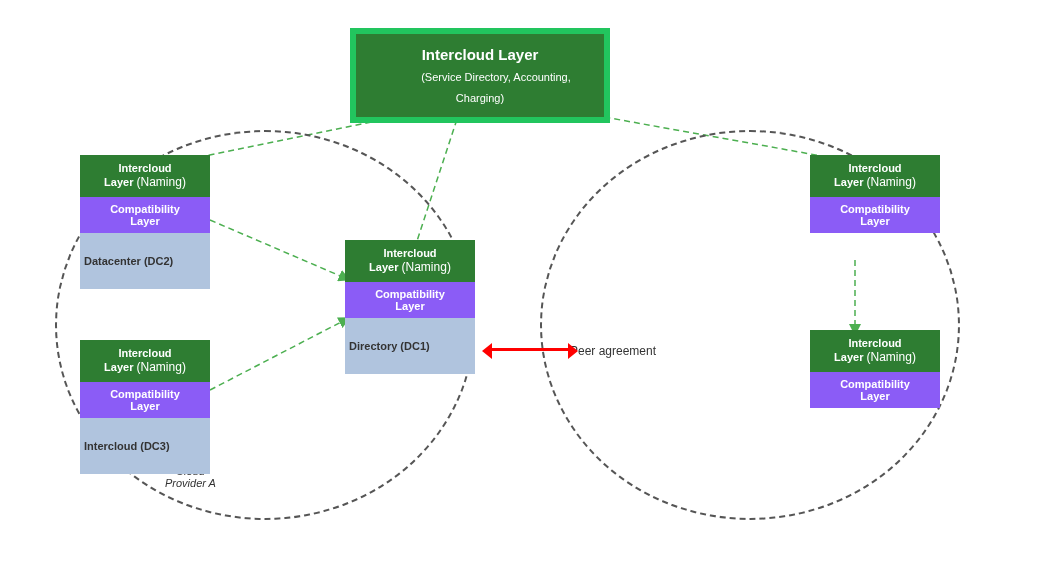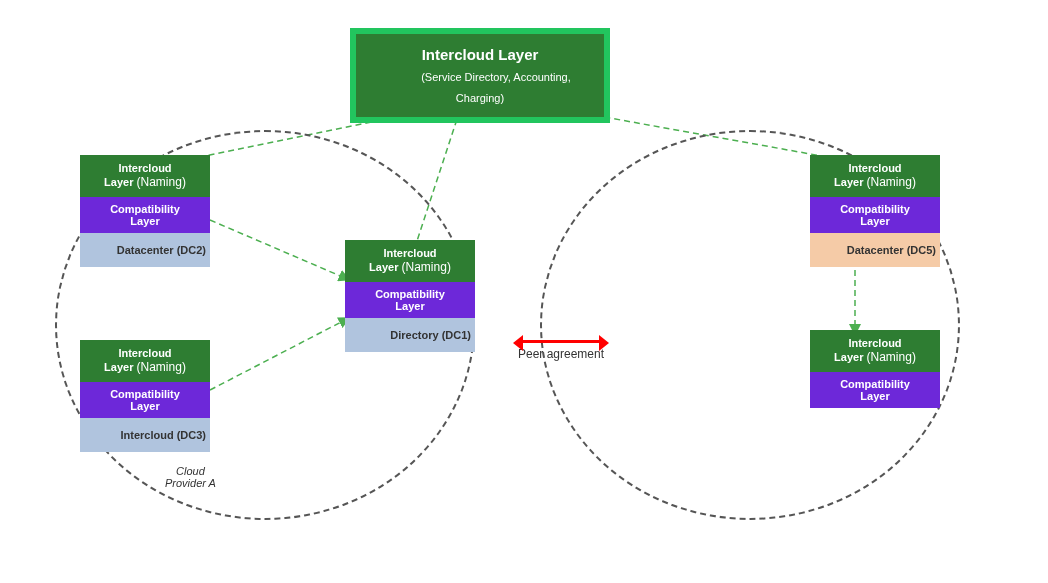--- a/index.html
+++ b/index.html
@@ -89,34 +89,34 @@
       font-weight: bold;
       text-align: center;
       padding: 6px 4px;
       line-height: 1.3;
     }
     .layer-intercloud .naming {
       font-size: 12px;
       font-weight: normal;
     }
     .layer-compatibility {
-      background: #6d28d9;
+      background: #8b5cf6;
       color: white;
       font-size: 11px;
       font-weight: bold;
       text-align: center;
       padding: 6px 4px;
     }
     .layer-datacenter {
       background: #b0c4de;
       color: #333;
       font-size: 11px;
       font-weight: bold;
-      text-align: right;
-      padding: 11px 4px;
+      text-align: left;
+      padding: 22px 4px;
     }
     .layer-datacenter.orange {
       background: #f5cba7;
       color: #333;
     }
 
     
     .dc2 {
       top: 155px;
       left: 80px;
@@ -139,23 +139,23 @@
     
     .dc4 {
       top: 330px;
       left: 810px;
     }
 
     
     .peer-arrow {
       position: absolute;
       top: 340px;
-      left: 518px;
+      left: 490px;
       display: flex;
-      flex-direction: column;
+      flex-direction: row;
       align-items: center;
       justify-content: center;
     }
     .peer-arrow-line {
       width: 80px;
       height: 0;
       border-top: 3px solid red;
       position: relative;
     }
     .peer-arrow-line::before {
@@ -257,21 +257,20 @@
     </div>
     <div class="layer-compatibility">Compatibility<br>Layer</div>
     <div class="layer-datacenter">Directory (DC1)</div>
   </div>
 
   <div class="dc-stack dc5">
     <div class="layer-intercloud">
       Intercloud<br>Layer <span class="naming">(Naming)</span>
     </div>
     <div class="layer-compatibility">Compatibility<br>Layer</div>
-    <div class="layer-datacenter orange">Datacenter (DC5)</div>
   </div>
 
   <div class="dc-stack dc4">
     <div class="layer-intercloud">
       Intercloud<br>Layer <span class="naming">(Naming)</span>
     </div>
     <div class="layer-compatibility">Compatibility<br>Layer</div>
   </div>
 
   <div class="peer-arrow">

